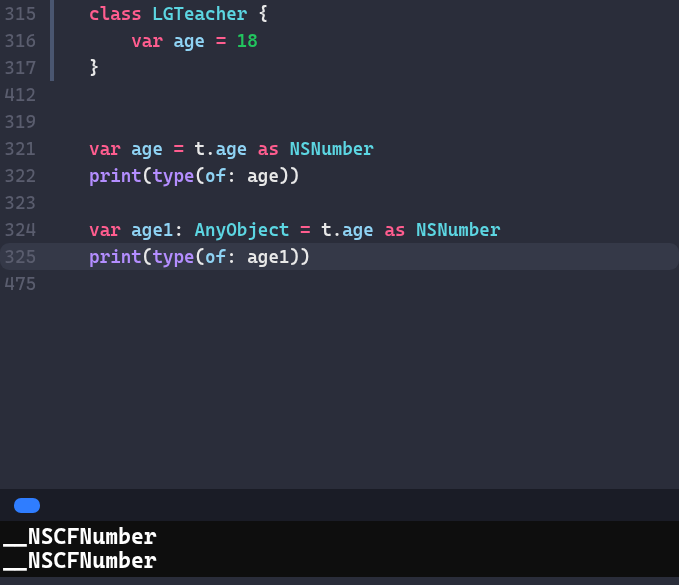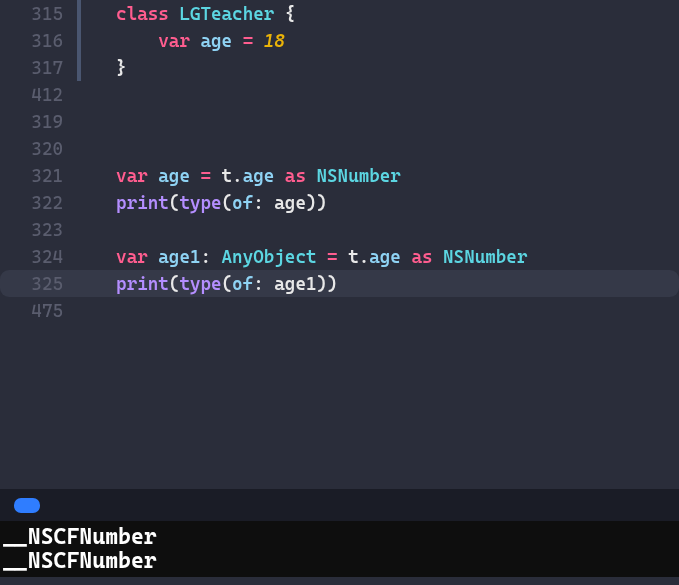--- a/index.html
+++ b/index.html
@@ -20,21 +20,21 @@
     .code-area {
       flex: 1;
       overflow: hidden;
     }
     .line {
       display: flex;
       height: 27px;
       line-height: 27px;
     }
     .line-number {
-      width: 77px;
+      width: 50px;
       text-align: right;
       padding-right: 14px;
       color: #5a5d6e;
       user-select: none;
       flex-shrink: 0;
       font-weight: 500;
     }
     .gutter-bar {
       width: 4px;
       background: #4a5670;
@@ -48,21 +48,21 @@
       font-weight: 600;
     }
     .line.highlighted {
       background: #353948;
       border-radius: 9px;
     }
     .kw { color: #ff5d8f; }
     .type { color: #5cd6e2; }
     .prop { color: #8fd3f4; }
     .fn { color: #b48eff; }
-    .num { color: #eab308; font-style: italic; }
+    .num { color: #22c55e; }
     .punct { color: #e8e8e8; }
     .eq { color: #ff5d8f; }
     .var { color: #e8e8e8; }
     .param { color: #8fd3f4; }
     
     .separator {
       height: 40px;
       background: #2a2d3a;
     }
     .console-header {
@@ -117,25 +117,20 @@
       <div class="line">
         <div class="line-number">412</div>
         <div class="gutter-bar hidden"></div>
         <div class="code-content"></div>
       </div>
       <div class="line">
         <div class="line-number">319</div>
         <div class="gutter-bar hidden"></div>
       </div>
       <div class="line">
-        <div class="line-number">320</div>
-        <div class="gutter-bar hidden"></div>
-        <div class="code-content"></div>
-      </div>
-      <div class="line">
         <div class="line-number">321</div>
         <div class="gutter-bar hidden"></div>
         <div class="code-content">  <span class="kw">var</span><span class="punct"> </span><span class="prop">age</span><span class="punct"> </span><span class="eq">=</span><span class="punct"> </span><span class="var">t</span><span class="punct">.</span><span class="prop">age</span><span class="punct"> </span><span class="kw">as</span><span class="punct"> </span><span class="type">NSNumber</span></div>
       </div>
       <div class="line">
         <div class="line-number">322</div>
         <div class="gutter-bar hidden"></div>
         <div class="code-content">  <span class="fn">print</span><span class="punct">(</span><span class="fn">type</span><span class="punct">(</span><span class="param">of</span><span class="punct">: </span><span class="var">age</span><span class="punct">))</span></div>
       </div>
       <div class="line">

